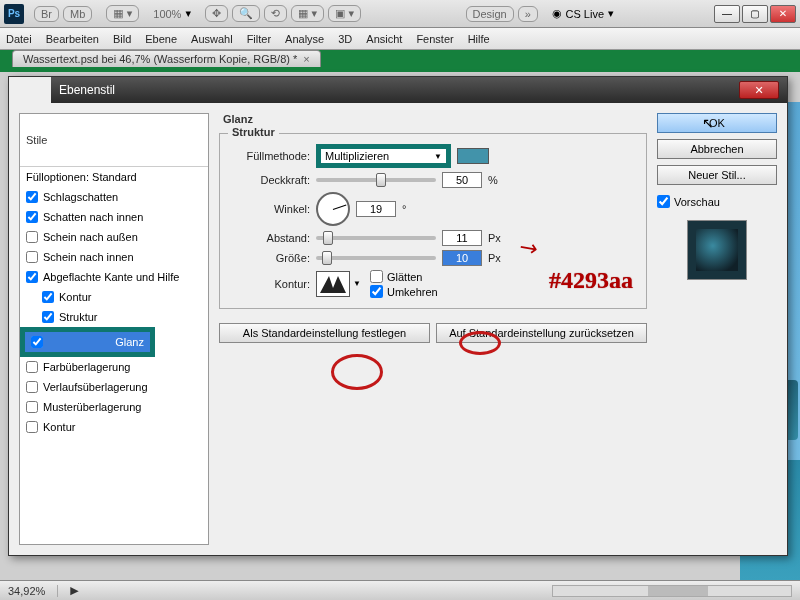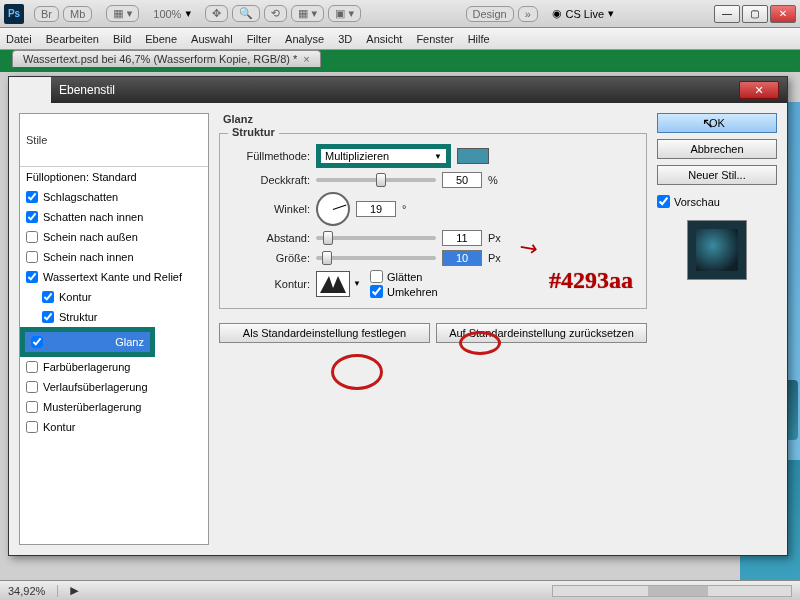--- a/index.html
+++ b/index.html
@@ -172,21 +172,21 @@
           <div class="opt">
             <input type="checkbox" style="">
             <span>Schein nach außen</span>
           </div>
           <div class="opt">
             <input type="checkbox" style="">
             <span>Schein nach innen</span>
           </div>
           <div class="opt">
             <input type="checkbox" checked="" style="">
-            <span>Wassertext Kante und Relief</span>
+            <span>Abgeflachte Kante und Hilfe</span>
           </div>
           <div class="opt indent">
             <input type="checkbox" checked="" style="">
             <span>Kontur</span>
           </div>
           <div class="opt indent">
             <input type="checkbox" checked="" style="">
             <span>Struktur</span>
           </div>
           <div class="opt sel">

